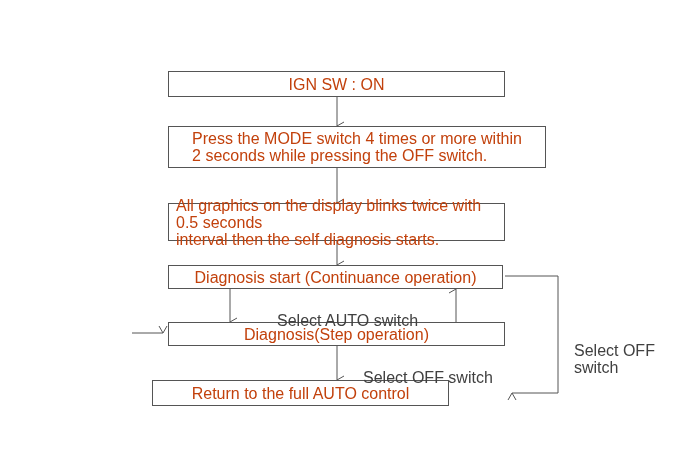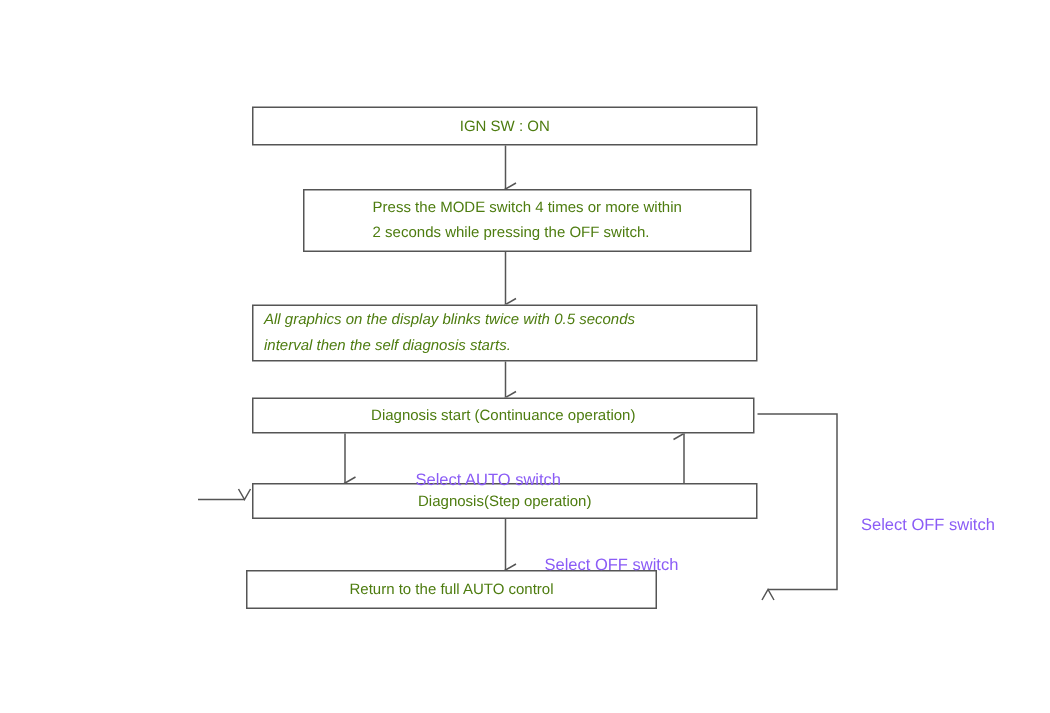--- a/index.html
+++ b/index.html
@@ -16,46 +16,45 @@
     width: 700px;
     height: 475px;
     background: #ffffff;
     overflow: hidden;
   }
   .node {
     position: absolute;
     box-sizing: border-box;
     border: 1px solid #555555;
     background: #ffffff;
-    font-size: 10px;
+    font-size: 16px;
     line-height: 17px;
-    color: #4d7c0f;
+    color: #c2410c;
     display: flex;
     align-items: center;
     white-space: pre-line;
   }
   .node.center {
     justify-content: center;
     text-align: center;
   }
   .node.leftpad {
     justify-content: flex-start;
     text-align: left;
     padding-left: 7px;
-    font-style: italic;
   }
   .node.blockcenter {
     justify-content: center;
     text-align: left;
   }
   .edge-label {
     position: absolute;
-    font-size: 11px;
+    font-size: 16px;
     line-height: 17px;
-    color: #8b5cf6;
+    color: #404040;
     white-space: pre-line;
     text-align: left;
   }
   #wires {
     position: absolute;
     left: 0;
     top: 0;
     width: 700px;
     height: 475px;
     pointer-events: none;
@@ -99,39 +98,39 @@
       <path d="M505,276 L558,276 L558,393 L512,393" marker-end="url(#arrowLeft)"></path>
 
       <line x1="132" y1="333" x2="163" y2="333" marker-end="url(#arrowRight)"></line>
     </g>
   </svg>
 
   <div class="node center" style="left:168px; top:71px; width:337px; height:26px;">
     <span>IGN SW : ON</span>
   </div>
 
-  <div class="node blockcenter" style="left:168px; top:126px; width:299px; height:42px;margin-left:34px;">
+  <div class="node blockcenter" style="left:168px; top:126px; width:378px; height:42px;">
     <span>Press the MODE switch 4 times or more within
 2 seconds while pressing the OFF switch.</span>
   </div>
 
   <div class="node leftpad" style="left:168px; top:203px; width:337px; height:38px;">
     <span>All graphics on the display blinks twice with 0.5 seconds
 interval then the self diagnosis starts.</span>
   </div>
 
   <div class="node center" style="left:168px; top:265px; width:335px; height:24px;">
     <span>Diagnosis start (Continuance operation)</span>
   </div>
 
   <div class="node center" style="left:168px; top:322px; width:337px; height:24px;">
     <span>Diagnosis(Step operation)</span>
   </div>
 
-  <div class="node center" style="left:164px; top:380px; width:274px; height:26px;">
+  <div class="node center" style="left:152px; top:380px; width:297px; height:26px;">
     <span>Return to the full AUTO control</span>
   </div>
 
   <div class="edge-label" style="left:277px; top:295px;">
     <span>Select AUTO switch</span>
   </div>
 
   <div class="edge-label" style="left:363px; top:352px;">
     <span>Select OFF switch</span>
   </div>

